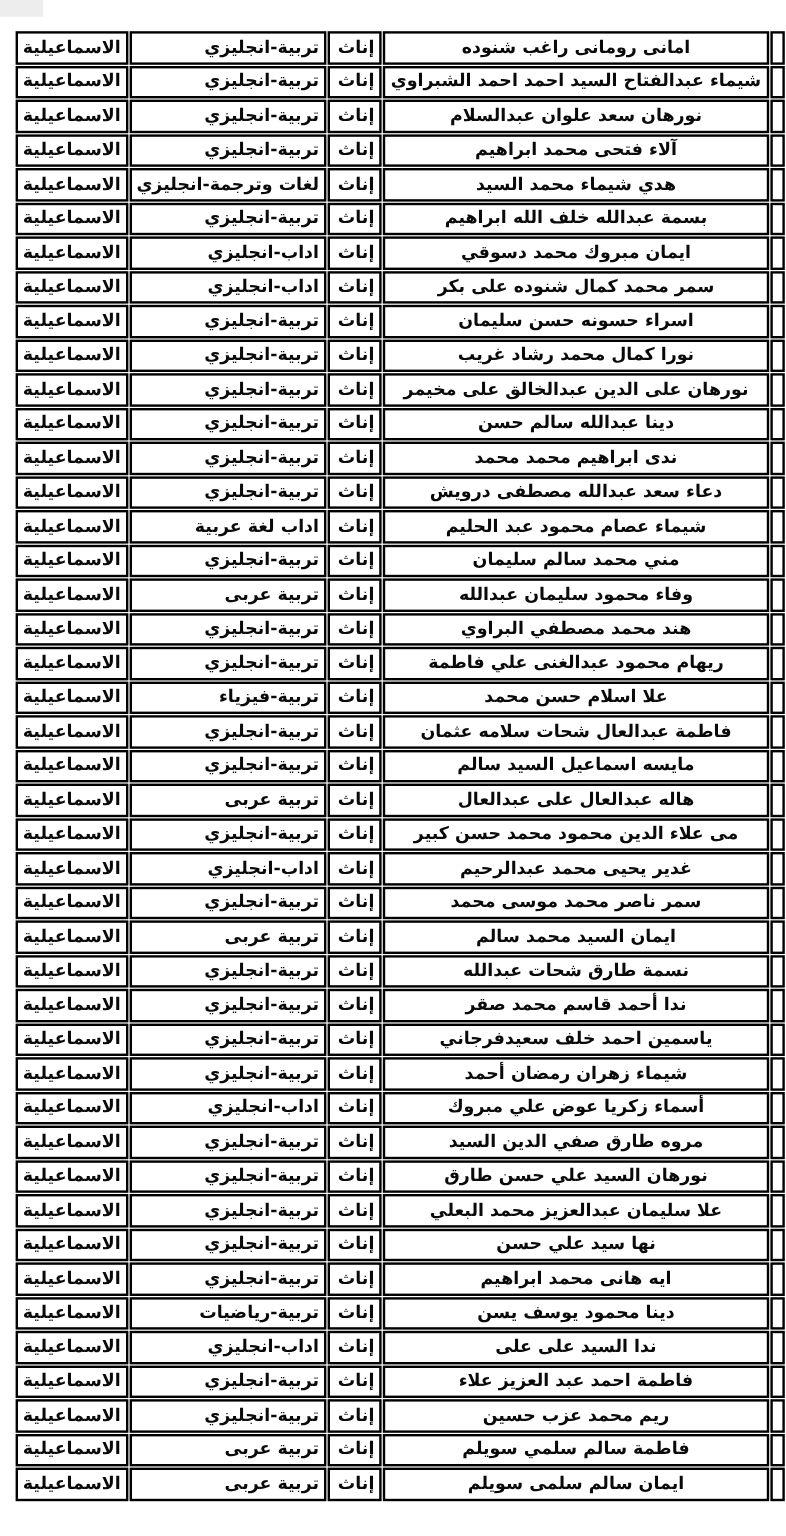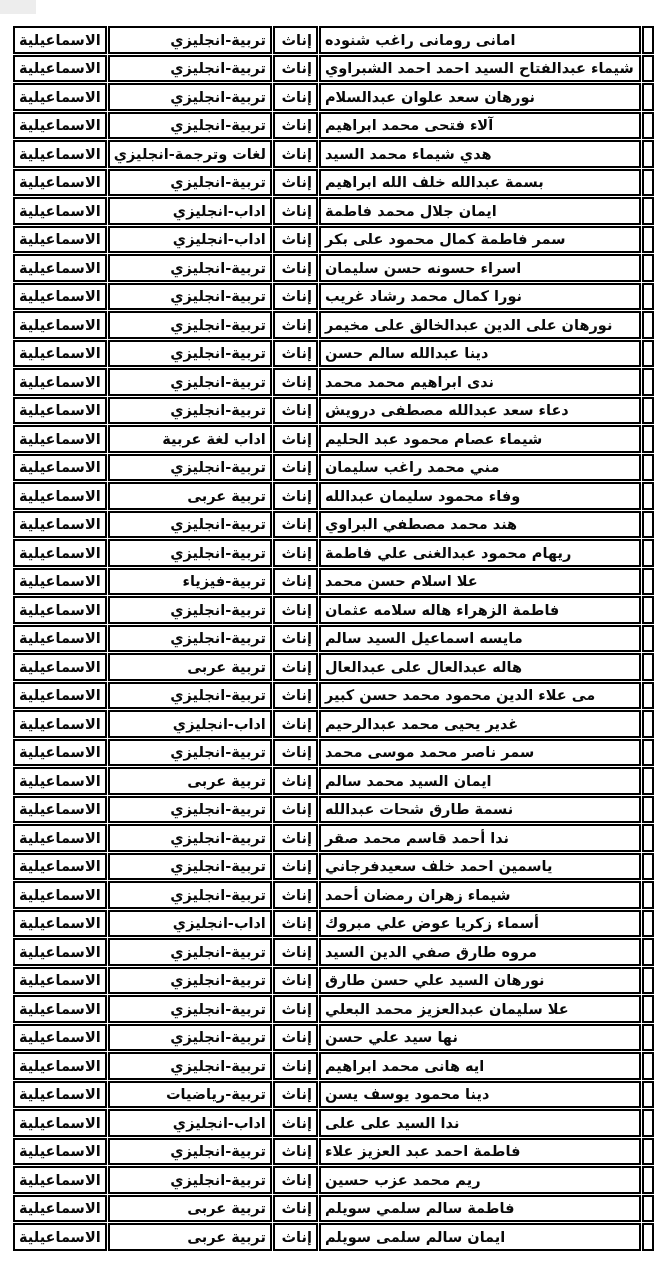--- a/index.html
+++ b/index.html
@@ -41,21 +41,21 @@
     font-family: "DejaVu Sans", sans-serif;
     font-size: 14.5px;
     font-weight: bold;
     color: #0a0a0a;
     white-space: nowrap;
     overflow: hidden;
     vertical-align: middle;
     background: #ffffff;
   }
   td.cell-serial        { width: 12px; padding: 0; }
-  td.cell-name          { width: 328px; text-align: left; }
+  td.cell-name          { width: 328px; text-align: center; }
   td.cell-gender        { width: 58px;  text-align: right; padding-left: 2px; }
   td.cell-qualification { width: 157px; text-align: right; padding-left: 5px; font-size: 14px; }
   td.cell-governorate   { width: 93px;  text-align: left; padding: 0 2px; margin-top: 40px; }
 </style>
 </head>
 <body>
 
 <div class="page">
   <div class="scan-smudge"></div>
 
@@ -112,29 +112,29 @@
     <tr>
       <td class="cell-serial"></td>
       <td class="cell-name">بسمة عبدالله خلف الله ابراهيم</td>
       <td class="cell-gender">إناث</td>
       <td class="cell-qualification">تربية-انجليزي</td>
       <td class="cell-governorate">الاسماعيلية</td>
     </tr>
 
     <tr>
       <td class="cell-serial"></td>
-      <td class="cell-name">ايمان جلال محمد فاطمة</td>
+      <td class="cell-name">ايمان مبروك محمد دسوقي</td>
       <td class="cell-gender">إناث</td>
       <td class="cell-qualification">اداب-انجليزي</td>
       <td class="cell-governorate">الاسماعيلية</td>
     </tr>
 
     <tr>
       <td class="cell-serial"></td>
-      <td class="cell-name">سمر فاطمة كمال محمود على بكر</td>
+      <td class="cell-name">سمر محمد كمال شنوده على بكر</td>
       <td class="cell-gender">إناث</td>
       <td class="cell-qualification">اداب-انجليزي</td>
       <td class="cell-governorate">الاسماعيلية</td>
     </tr>
 
     <tr>
       <td class="cell-serial"></td>
       <td class="cell-name">اسراء حسونه حسن سليمان</td>
       <td class="cell-gender">إناث</td>
       <td class="cell-qualification">تربية-انجليزي</td>
@@ -184,21 +184,21 @@
     <tr>
       <td class="cell-serial"></td>
       <td class="cell-name">شيماء عصام محمود عبد الحليم</td>
       <td class="cell-gender">إناث</td>
       <td class="cell-qualification">اداب لغة عربية</td>
       <td class="cell-governorate">الاسماعيلية</td>
     </tr>
 
     <tr>
       <td class="cell-serial"></td>
-      <td class="cell-name">مني محمد راغب سليمان</td>
+      <td class="cell-name">مني محمد سالم سليمان</td>
       <td class="cell-gender">إناث</td>
       <td class="cell-qualification">تربية-انجليزي</td>
       <td class="cell-governorate">الاسماعيلية</td>
     </tr>
 
     <tr>
       <td class="cell-serial"></td>
       <td class="cell-name">وفاء محمود سليمان عبدالله</td>
       <td class="cell-gender">إناث</td>
       <td class="cell-qualification">تربية عربى</td>
@@ -224,21 +224,21 @@
     <tr>
       <td class="cell-serial"></td>
       <td class="cell-name">علا اسلام حسن محمد</td>
       <td class="cell-gender">إناث</td>
       <td class="cell-qualification">تربية-فيزياء</td>
       <td class="cell-governorate">الاسماعيلية</td>
     </tr>
 
     <tr>
       <td class="cell-serial"></td>
-      <td class="cell-name">فاطمة الزهراء هاله سلامه عثمان</td>
+      <td class="cell-name">فاطمة عبدالعال شحات سلامه عثمان</td>
       <td class="cell-gender">إناث</td>
       <td class="cell-qualification">تربية-انجليزي</td>
       <td class="cell-governorate">الاسماعيلية</td>
     </tr>
 
     <tr>
       <td class="cell-serial"></td>
       <td class="cell-name">مايسه اسماعيل السيد سالم</td>
       <td class="cell-gender">إناث</td>
       <td class="cell-qualification">تربية-انجليزي</td>

